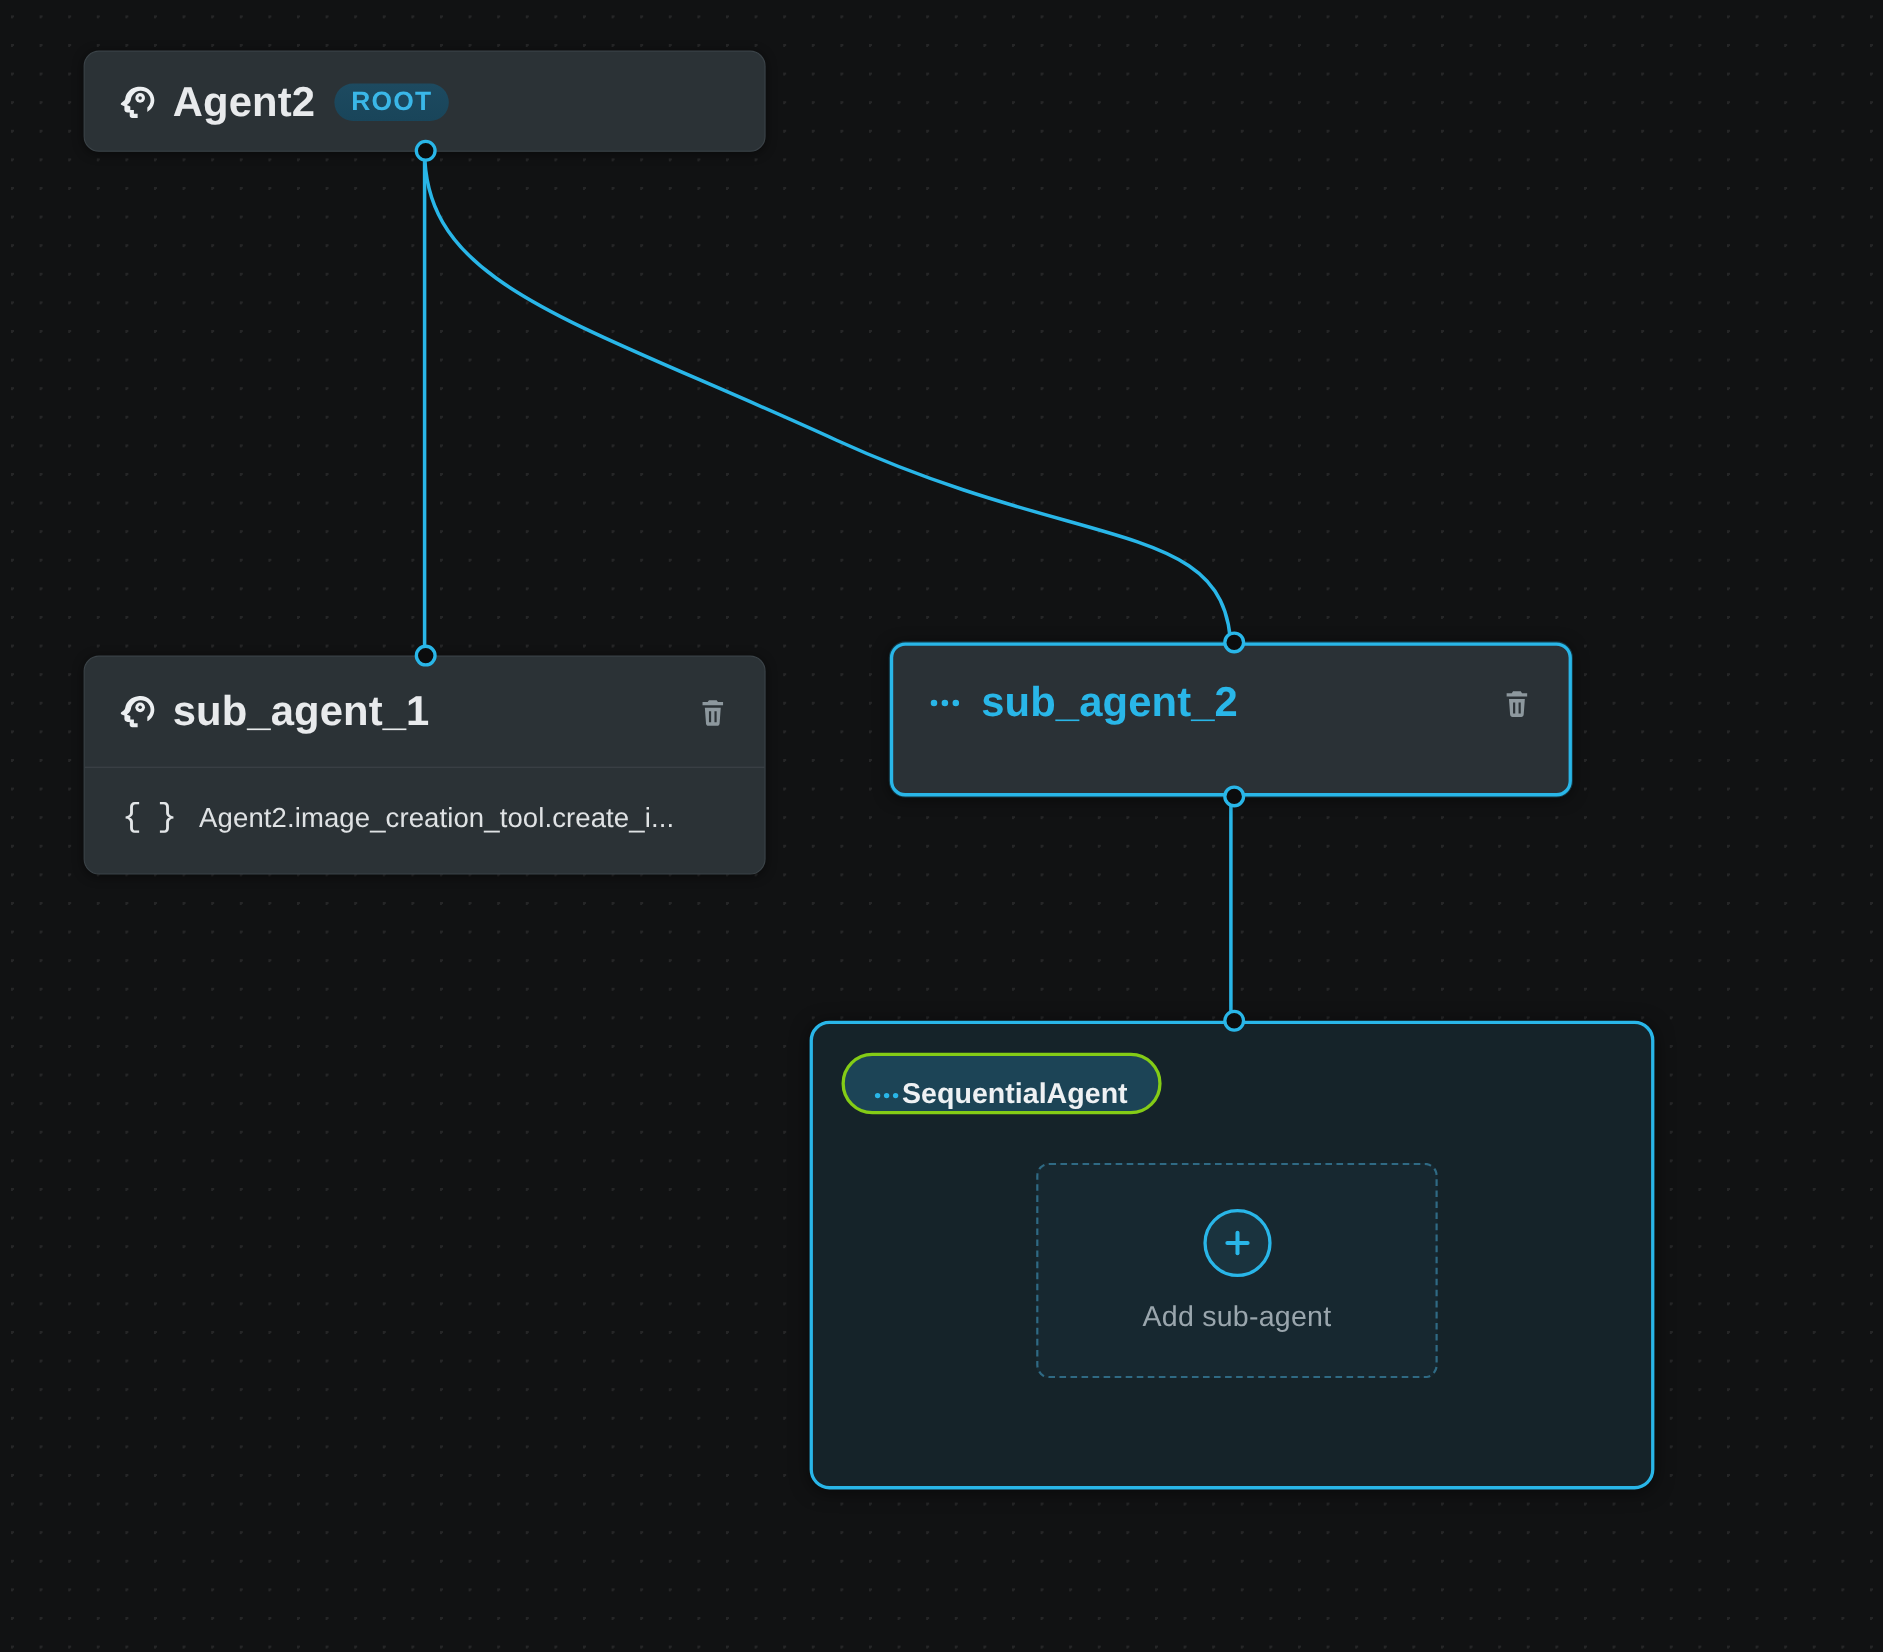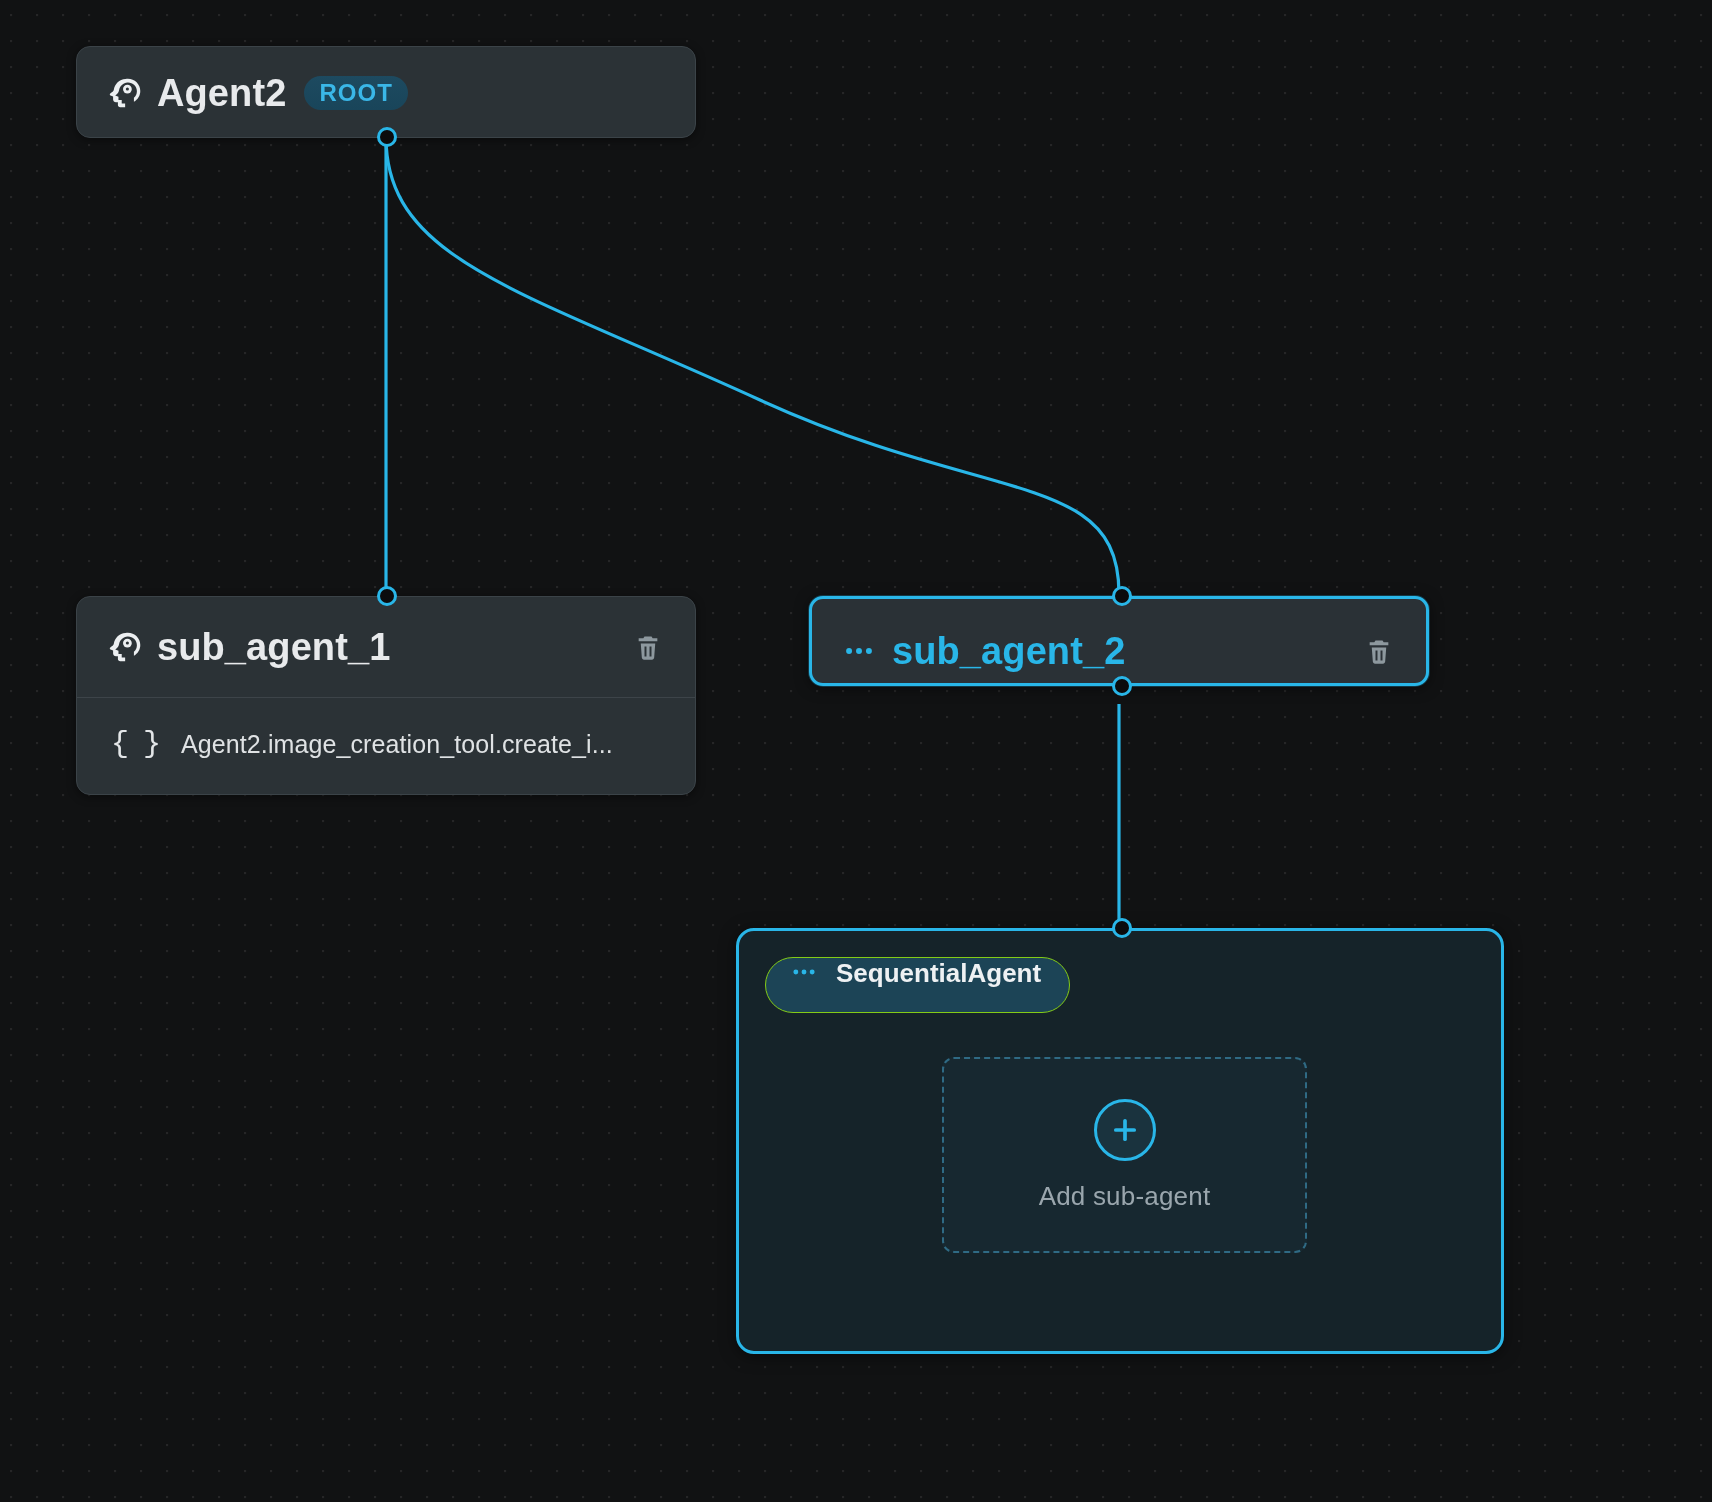--- a/index.html
+++ b/index.html
@@ -137,27 +137,26 @@
     border: 3px solid #29b6e8;
     background: #152329;
     box-shadow: 0 2px 16px rgba(0,0,0,0.5);
   }
 
   .group-badge {
     position: absolute;
     left: 26px;
     top: 26px;
     display: inline-flex;
-    align-items: flex-start;
-    gap: 18px;
+    align-items: flex-end;
     height: 56px;
     padding: 0 28px 0 24px;
     border-radius: 28px;
     background: #1c4456;
-    border: 1px solid #84cc16;
+    border: 3px solid #84cc16;
   }
 
   .group-badge-label {
     font-size: 26px;
     font-weight: 600;
     color: #eef1f3;
     white-space: nowrap;
   }
 
   .dropzone {
@@ -251,21 +250,21 @@
           </svg>
         </span>
       </div>
       <div class="divider"></div>
       <div class="tool-row">
         <span class="brace">{ }</span>
         <span class="tool-label">Agent2.image_creation_tool.create_i...</span>
       </div>
     </div>
 
-    <div class="node selected" style="left:809px; top:596px; width:620px; height:90px;">
+    <div class="node selected" style="left:809px; top:584px; width:620px; height:140px;">
       <div class="port" style="left:300px; top:-13px;"></div>
       <div class="node-header" style="height:104px;">
         <span class="icon">
           <svg width="34" height="34" viewBox="0 0 24 24" fill="#29b6e8">
             <circle cx="5" cy="12" r="2.1"></circle>
             <circle cx="12" cy="12" r="2.1"></circle>
             <circle cx="19" cy="12" r="2.1"></circle>
           </svg>
         </span>
         <span class="node-title">sub_agent_2</span>

